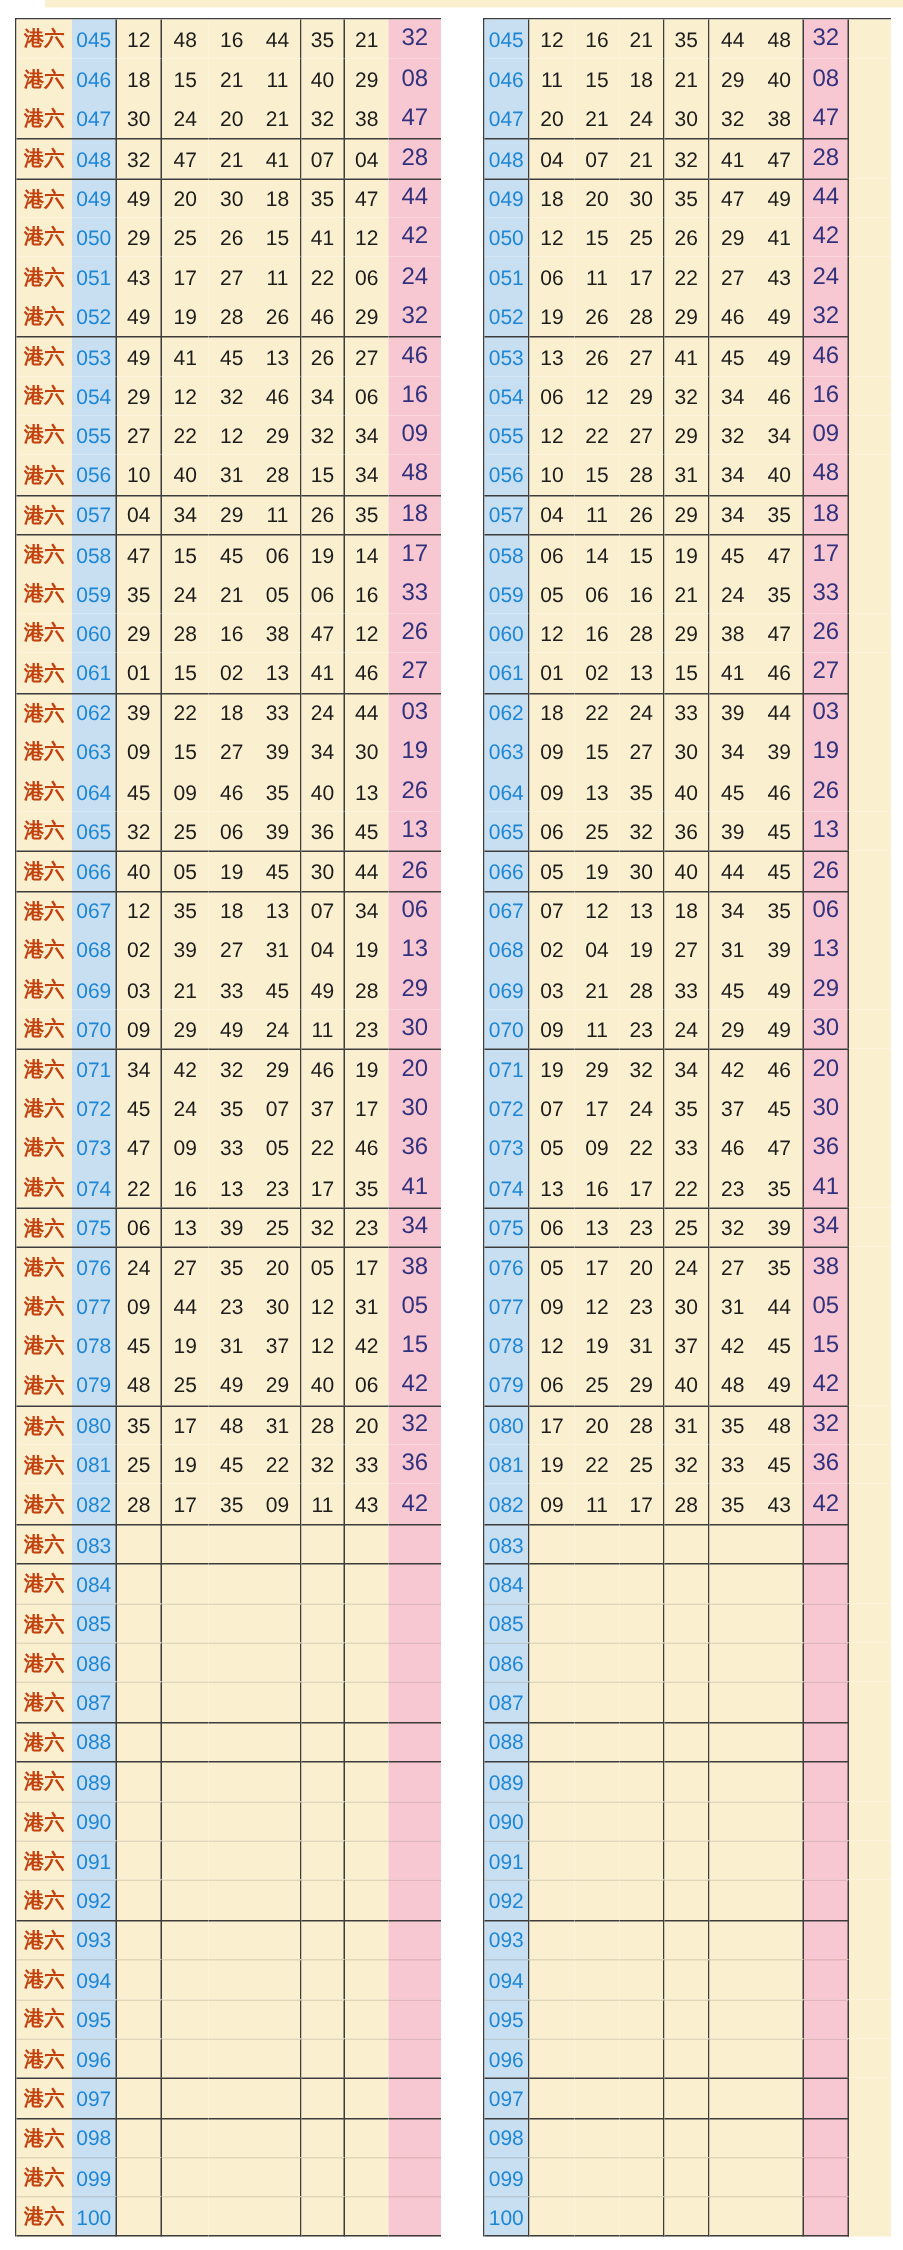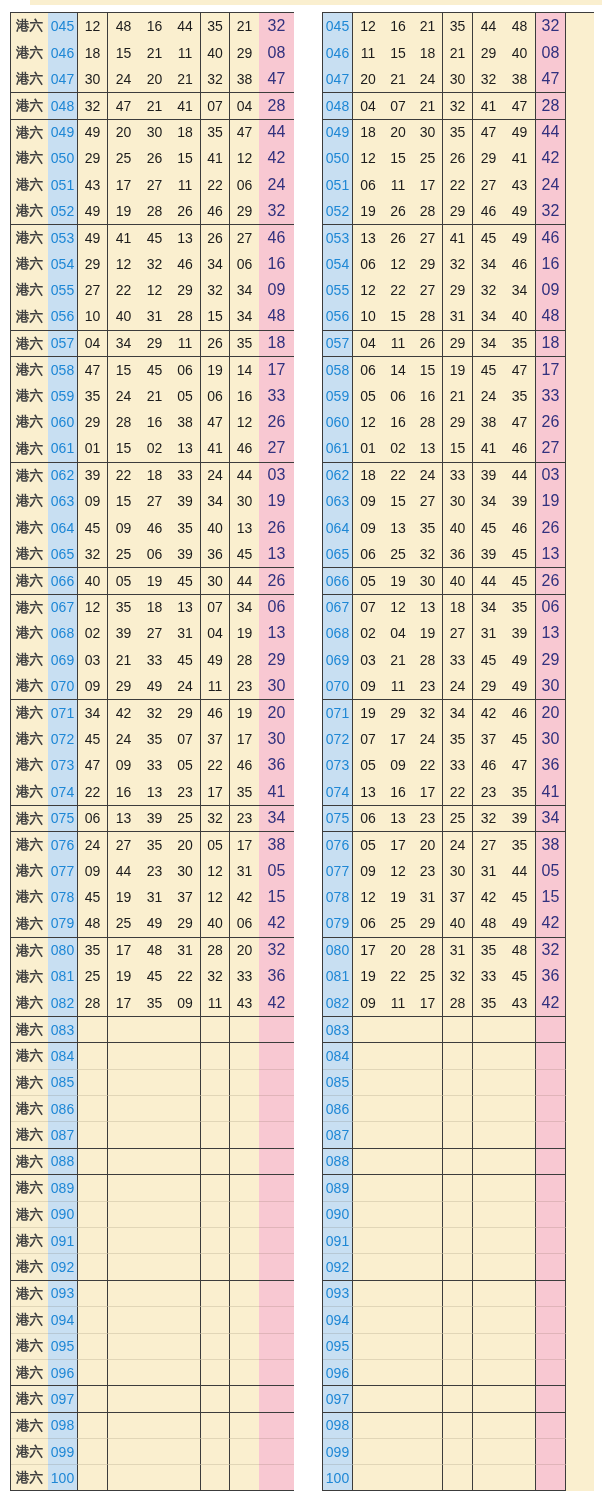--- a/index.html
+++ b/index.html
@@ -19,21 +19,21 @@
   .tbl-right{left:322px;width:272px;}
   .row{display:flex;height:26.393px;}
   .cell{
     box-sizing:border-box;display:flex;align-items:center;justify-content:center;
     height:100%;font-size:14px;color:#1c1c1c;background:#faefcf;line-height:1;
     overflow:hidden;white-space:nowrap;
   }
   
   .vr{border-right:1px solid #3c3c3c;}
   
-  .c-label  {width:37px;color:#404040;font-weight:bold;font-size:13.5px;}
+  .c-label  {width:37px;color:#c2410c;font-weight:bold;font-size:13.5px;}
   .c-issue  {width:30px;background:#c8dff2;color:#1e87d5;}
   .lc1{width:30px;} .lc2{width:31px;} .lc3{width:31px;} .lc4{width:31px;}
   .lc5{width:29px;} .lc6{width:29px;}
   .c-special{width:35px;background:#f8c8d2;color:#31317e;font-size:16px;font-weight:500;}
   
   .rc-issue {width:30px;background:#c8dff2;color:#1e87d5;}
   .rc1{width:30px;} .rc2{width:30px;} .rc3{width:30px;} .rc4{width:30px;}
   .rc5{width:31px;} .rc6{width:32px;}
   .rc-special{width:30px;background:#f8c8d2;color:#31317e;font-size:16px;font-weight:500;}
   .rc-extra{width:28px;background:#faefcf;}

